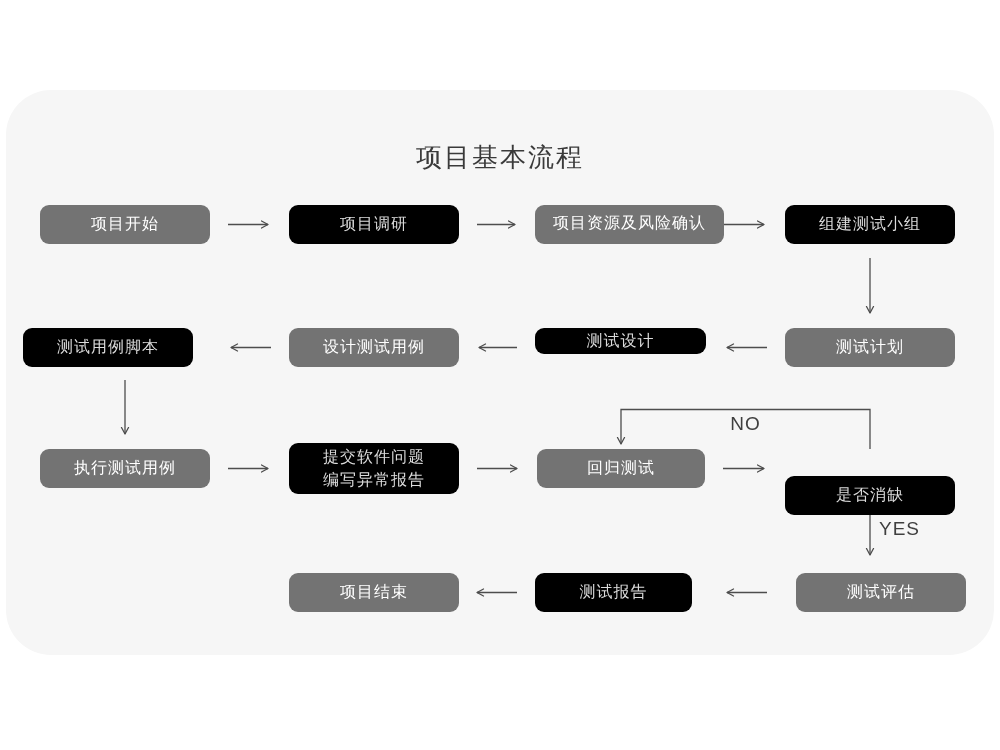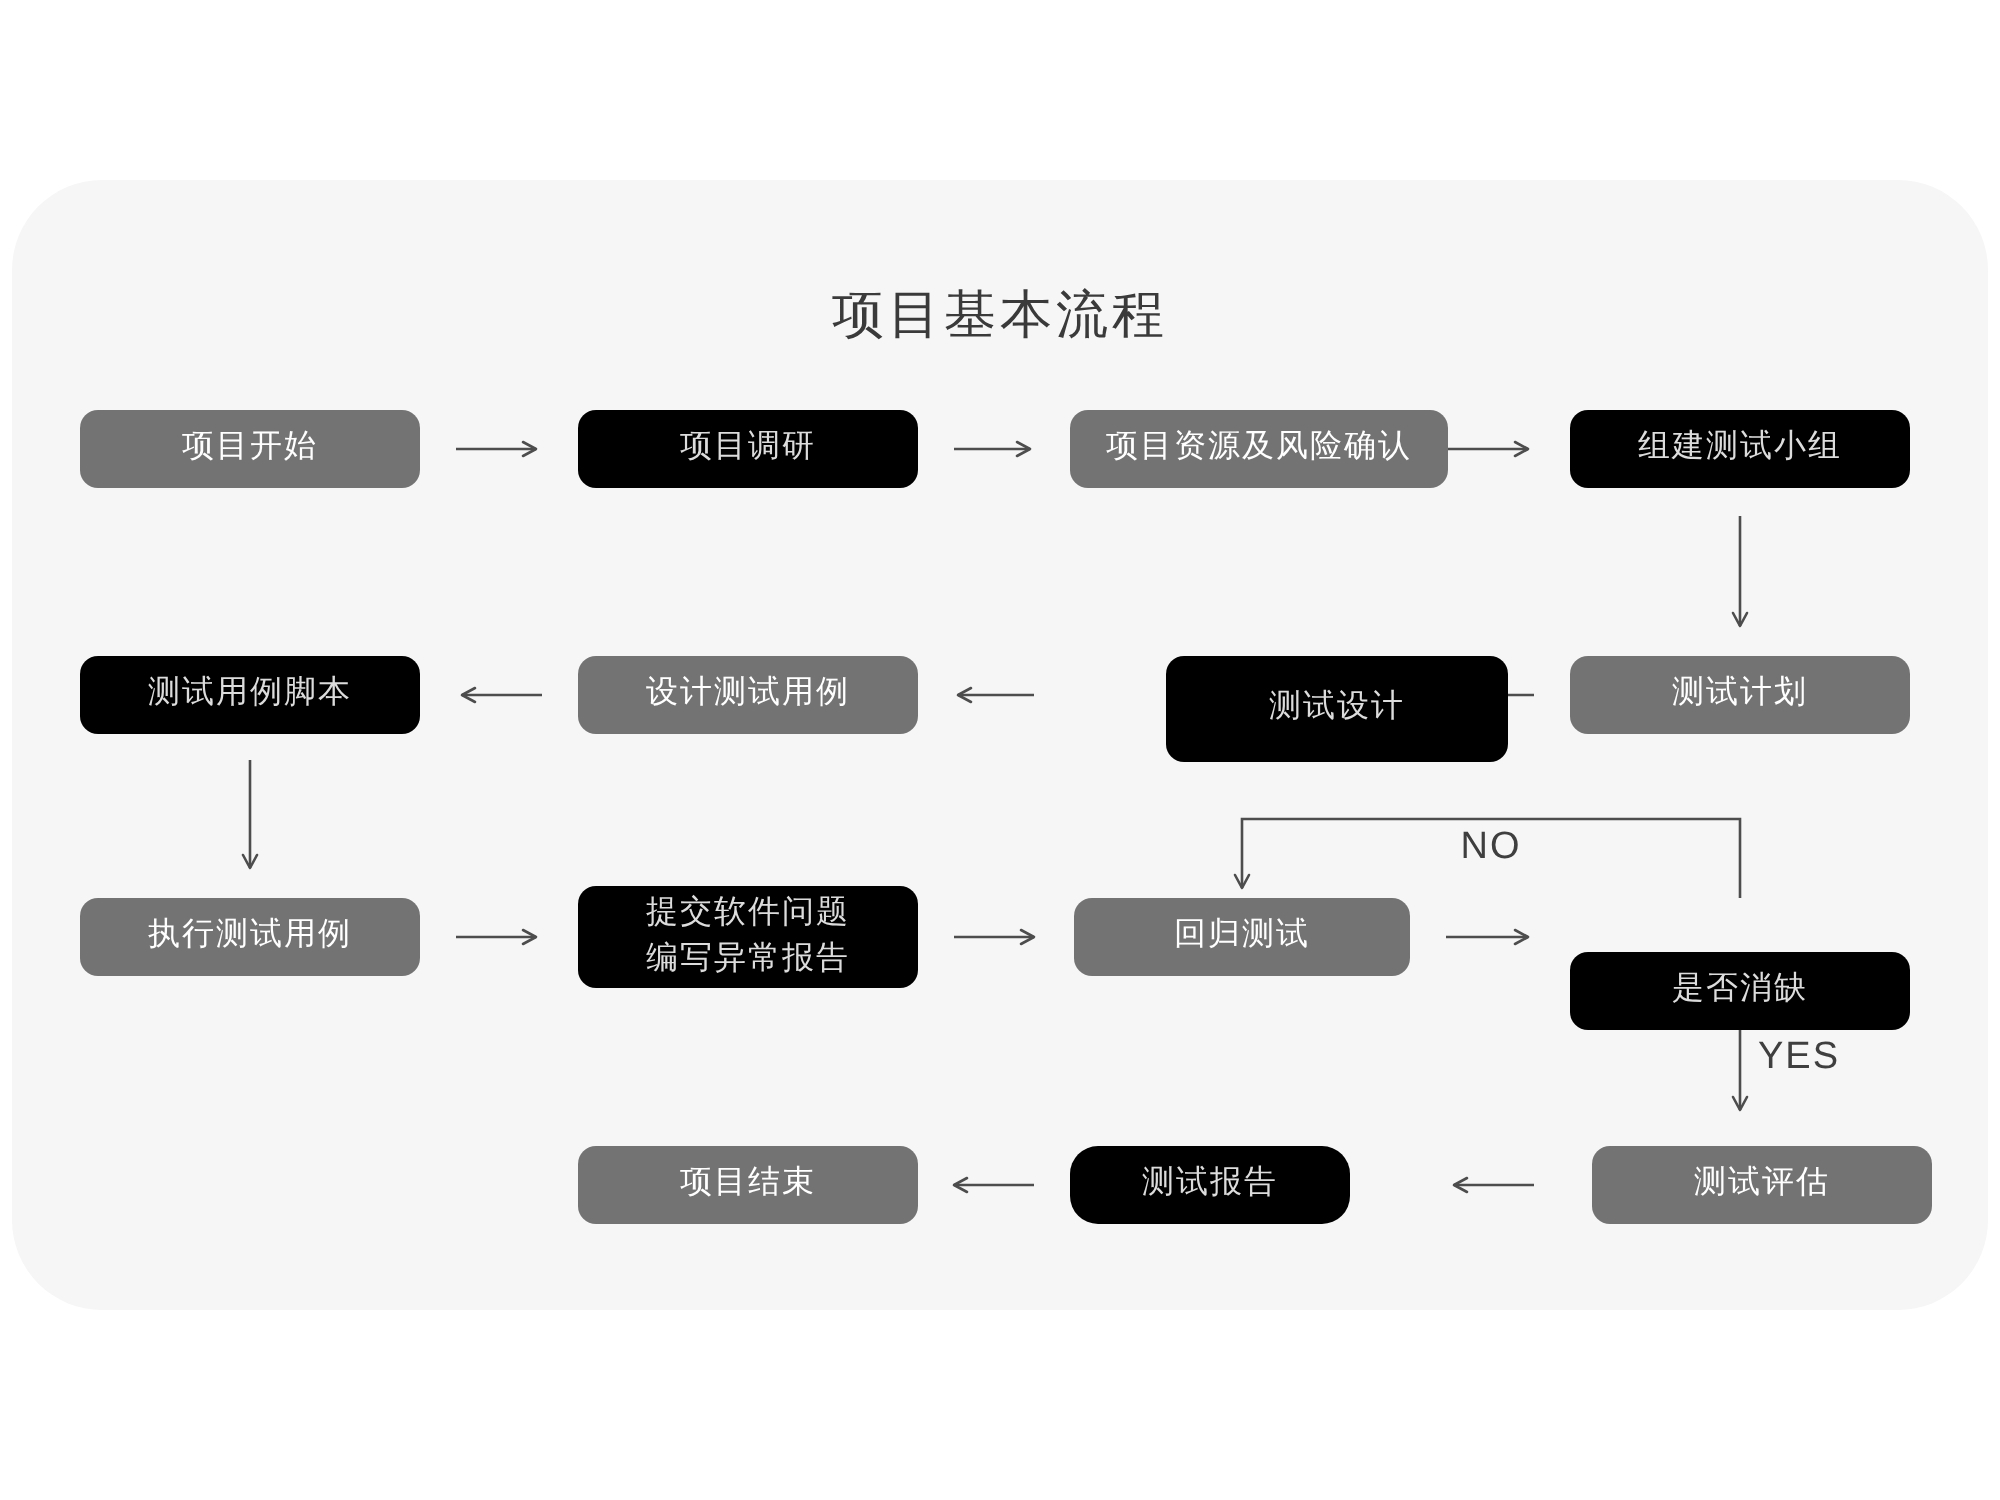--- a/index.html
+++ b/index.html
@@ -21,32 +21,32 @@
     white-space:pre-line;line-height:1.4;box-sizing:border-box;
   }
   .node.primary{background:#737373;color:#ffffff;}
   .node.secondary{background:#000000;color:#dcdcdc;}
   
   .n0 {left:40px;  top:205px; width:170px; height:39px;}
   .n1 {left:289px; top:205px; width:170px; height:39px;}
   .n2 {left:535px; top:205px; width:189px; height:39px;font-family:Liberation Mono, monospace;}
   .n3 {left:785px; top:205px; width:170px; height:39px;}
   
-  .n4 {left:40px;  top:328px; width:170px; height:39px;}
+  .n4 {left:23px;  top:328px; width:170px; height:39px;}
   .n5 {left:289px; top:328px; width:170px; height:39px;}
-  .n6 {left:535px; top:328px; width:171px; height:53px;margin-left:48px;}
+  .n6 {left:535px; top:328px; width:171px; height:26px;}
   .n7 {left:785px; top:328px; width:170px; height:39px;}
   
   .n8 {left:40px;  top:449px; width:170px; height:39px;}
   .n9 {left:289px; top:443px; width:170px; height:51px;}
   .n10{left:537px; top:449px; width:168px; height:39px;}
   .n11{left:785px; top:449px; width:170px; height:39px;margin-top:27px;}
   
   .n12{left:289px; top:573px; width:170px; height:39px;}
-  .n13{left:535px; top:573px; width:140px; height:39px;border-radius:14px;}
+  .n13{left:535px; top:573px; width:157px; height:39px;}
   .n14{left:785px; top:573px; width:170px; height:39px;margin-left:11px;}
 
   .edge-label{
     position:absolute;color:#3f3f3f;font-size:19px;letter-spacing:1px;
   }
   .label-no{left:658px;top:413px;width:175px;text-align:center;}
   .label-yes{left:879px;top:518px;}
   svg.arrows{position:absolute;left:0;top:0;pointer-events:none;}
 </style>
 </head>

